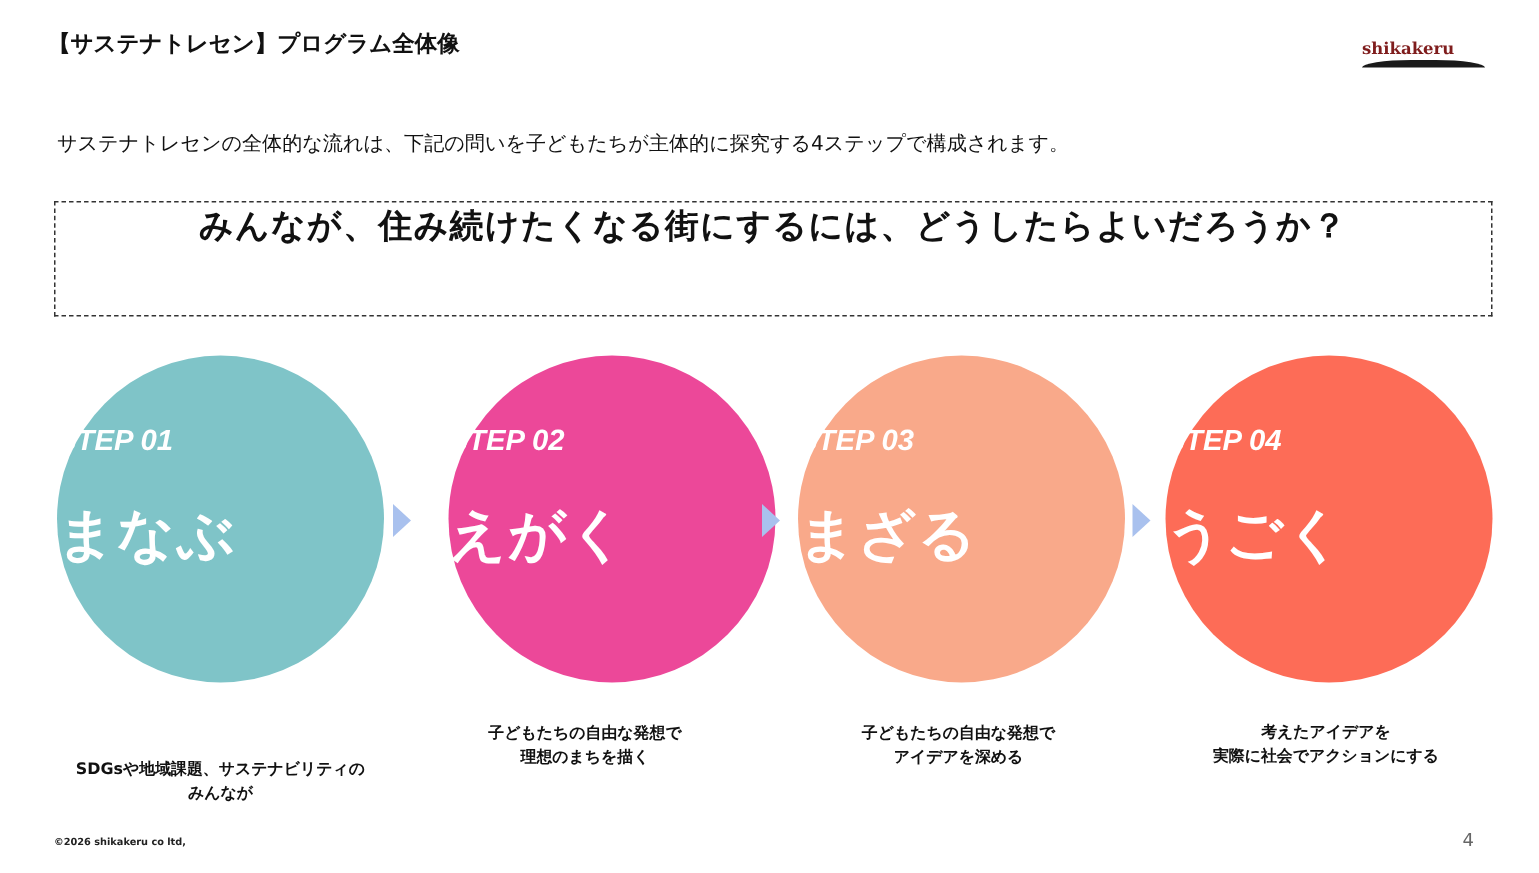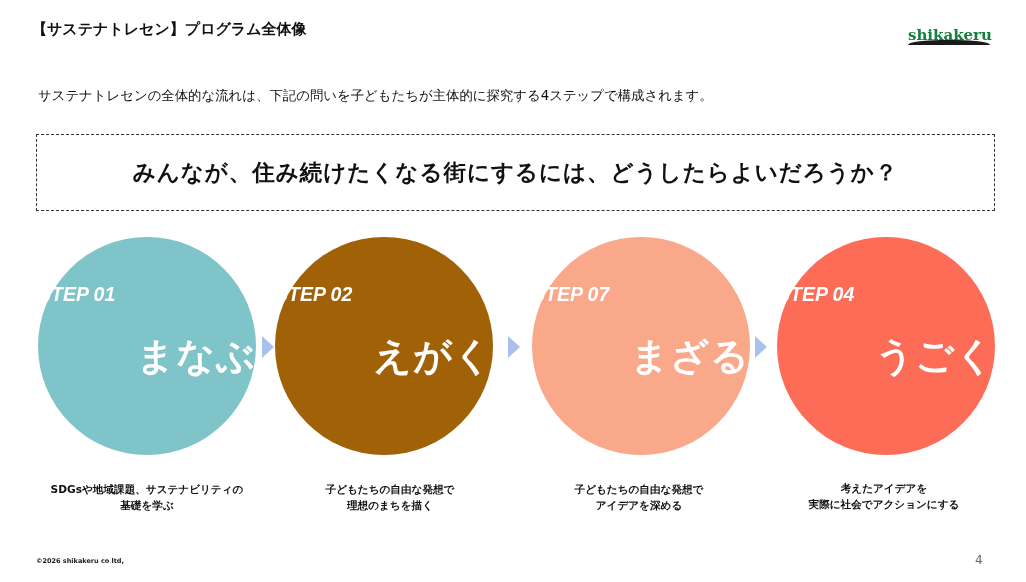--- a/index.html
+++ b/index.html
@@ -14,53 +14,53 @@
       position: absolute; left: 32px; top: 20px;
       font-size: 15px; font-weight: bold; letter-spacing: 0px; color: #111;
       white-space: nowrap;
     }
     .logo {
       position: absolute; left: 906px; top: 26px; width: 86px; height: 20px;
     }
     .logo-text {
       position: absolute; left: 2px; top: 0px;
       font-family: "DejaVu Serif", "Liberation Serif", serif;
-      font-weight: bold; font-size: 15px; color: #15803d; letter-spacing: 0px;
+      font-weight: bold; font-size: 11px; color: #7f1d1d; letter-spacing: 0px;
       white-space: nowrap;
     }
     .logo-bar {
       position: absolute; left: 2px; top: 14px; width: 82px; height: 5px;
       background: #1a1a1a; border-radius: 40% 40% 0 0 / 100% 100% 0 0;
     }
 
     .intro {
       position: absolute; left: 38px; top: 87px;
       font-size: 13.4px; font-weight: normal; color: #111; white-space: nowrap;
     }
 
     .question-box {
       position: absolute; left: 36px; top: 134px; width: 959px; height: 77px;
       border: 1px dashed #333;
-      display: flex; align-items: center; justify-content: center;
+      display: flex; justify-content: center;
     }
     .question-text {
       font-size: 22.5px; font-weight: bold; color: #111; white-space: nowrap;
       letter-spacing: 1px;
     }
 
     .step-circle {
       position: absolute; top: 237px; width: 218px; height: 218px; border-radius: 50%;
     }
     .step-label {
       position: absolute; left: 0; right: 0; top: 46px; text-align: left;
       font-family: "Liberation Sans", "DejaVu Sans", sans-serif;
       font-style: italic; font-weight: bold; font-size: 19.5px; color: #ffffff;
     }
     .step-name {
-      position: absolute; left: 0; right: 0; top: 94px; text-align: right;
+      position: absolute; left: 0; right: 0; top: 94px; text-align: left;
       font-weight: bold; font-size: 38px; color: #ffffff; letter-spacing: 1px;
     }
 
     .arrow {
       position: absolute; top: 336px; width: 0; height: 0;
       border-top: 11px solid transparent; border-bottom: 11px solid transparent;
       border-left: 12px solid #a9c1ee;
     }
 
     .step-desc {
@@ -94,40 +94,40 @@
   <div class="question-box">
     <span class="question-text">みんなが、住み続けたくなる街にするには、どうしたらよいだろうか？</span>
   </div>
 
   <div class="step-circle" style="left:38px; background:#7fc4c8;">
     <div class="step-label">STEP 01</div>
     <div class="step-name">まなぶ</div>
   </div>
   <div class="arrow" style="left:262px;"></div>
 
-  <div class="step-circle" style="left:275px; background:#a16207;">
+  <div class="step-circle" style="left:299px; background:#ec4899;">
     <div class="step-label">STEP 02</div>
     <div class="step-name">えがく</div>
   </div>
   <div class="arrow" style="left:508px;"></div>
 
   <div class="step-circle" style="left:532px; background:#f9a98a;">
-    <div class="step-label">STEP 07</div>
+    <div class="step-label">STEP 03</div>
     <div class="step-name">まざる</div>
   </div>
   <div class="arrow" style="left:755px;"></div>
 
   <div class="step-circle" style="left:777px; background:#fd6c57;">
     <div class="step-label">STEP 04</div>
     <div class="step-name">うごく</div>
   </div>
 
-  <div class="step-desc" style="left:17px;">
+  <div class="step-desc" style="left:17px;margin-top:24px;">
     <div>SDGsや地域課題、サステナビリティの</div>
-    <div>基礎を学ぶ</div>
+    <div>みんなが</div>
   </div>
   <div class="step-desc" style="left:260px;">
     <div>子どもたちの自由な発想で</div>
     <div>理想のまちを描く</div>
   </div>
   <div class="step-desc" style="left:509px;">
     <div>子どもたちの自由な発想で</div>
     <div>アイデアを深める</div>
   </div>
   <div class="step-desc" style="left:754px;font-family:Liberation Mono, monospace;">

